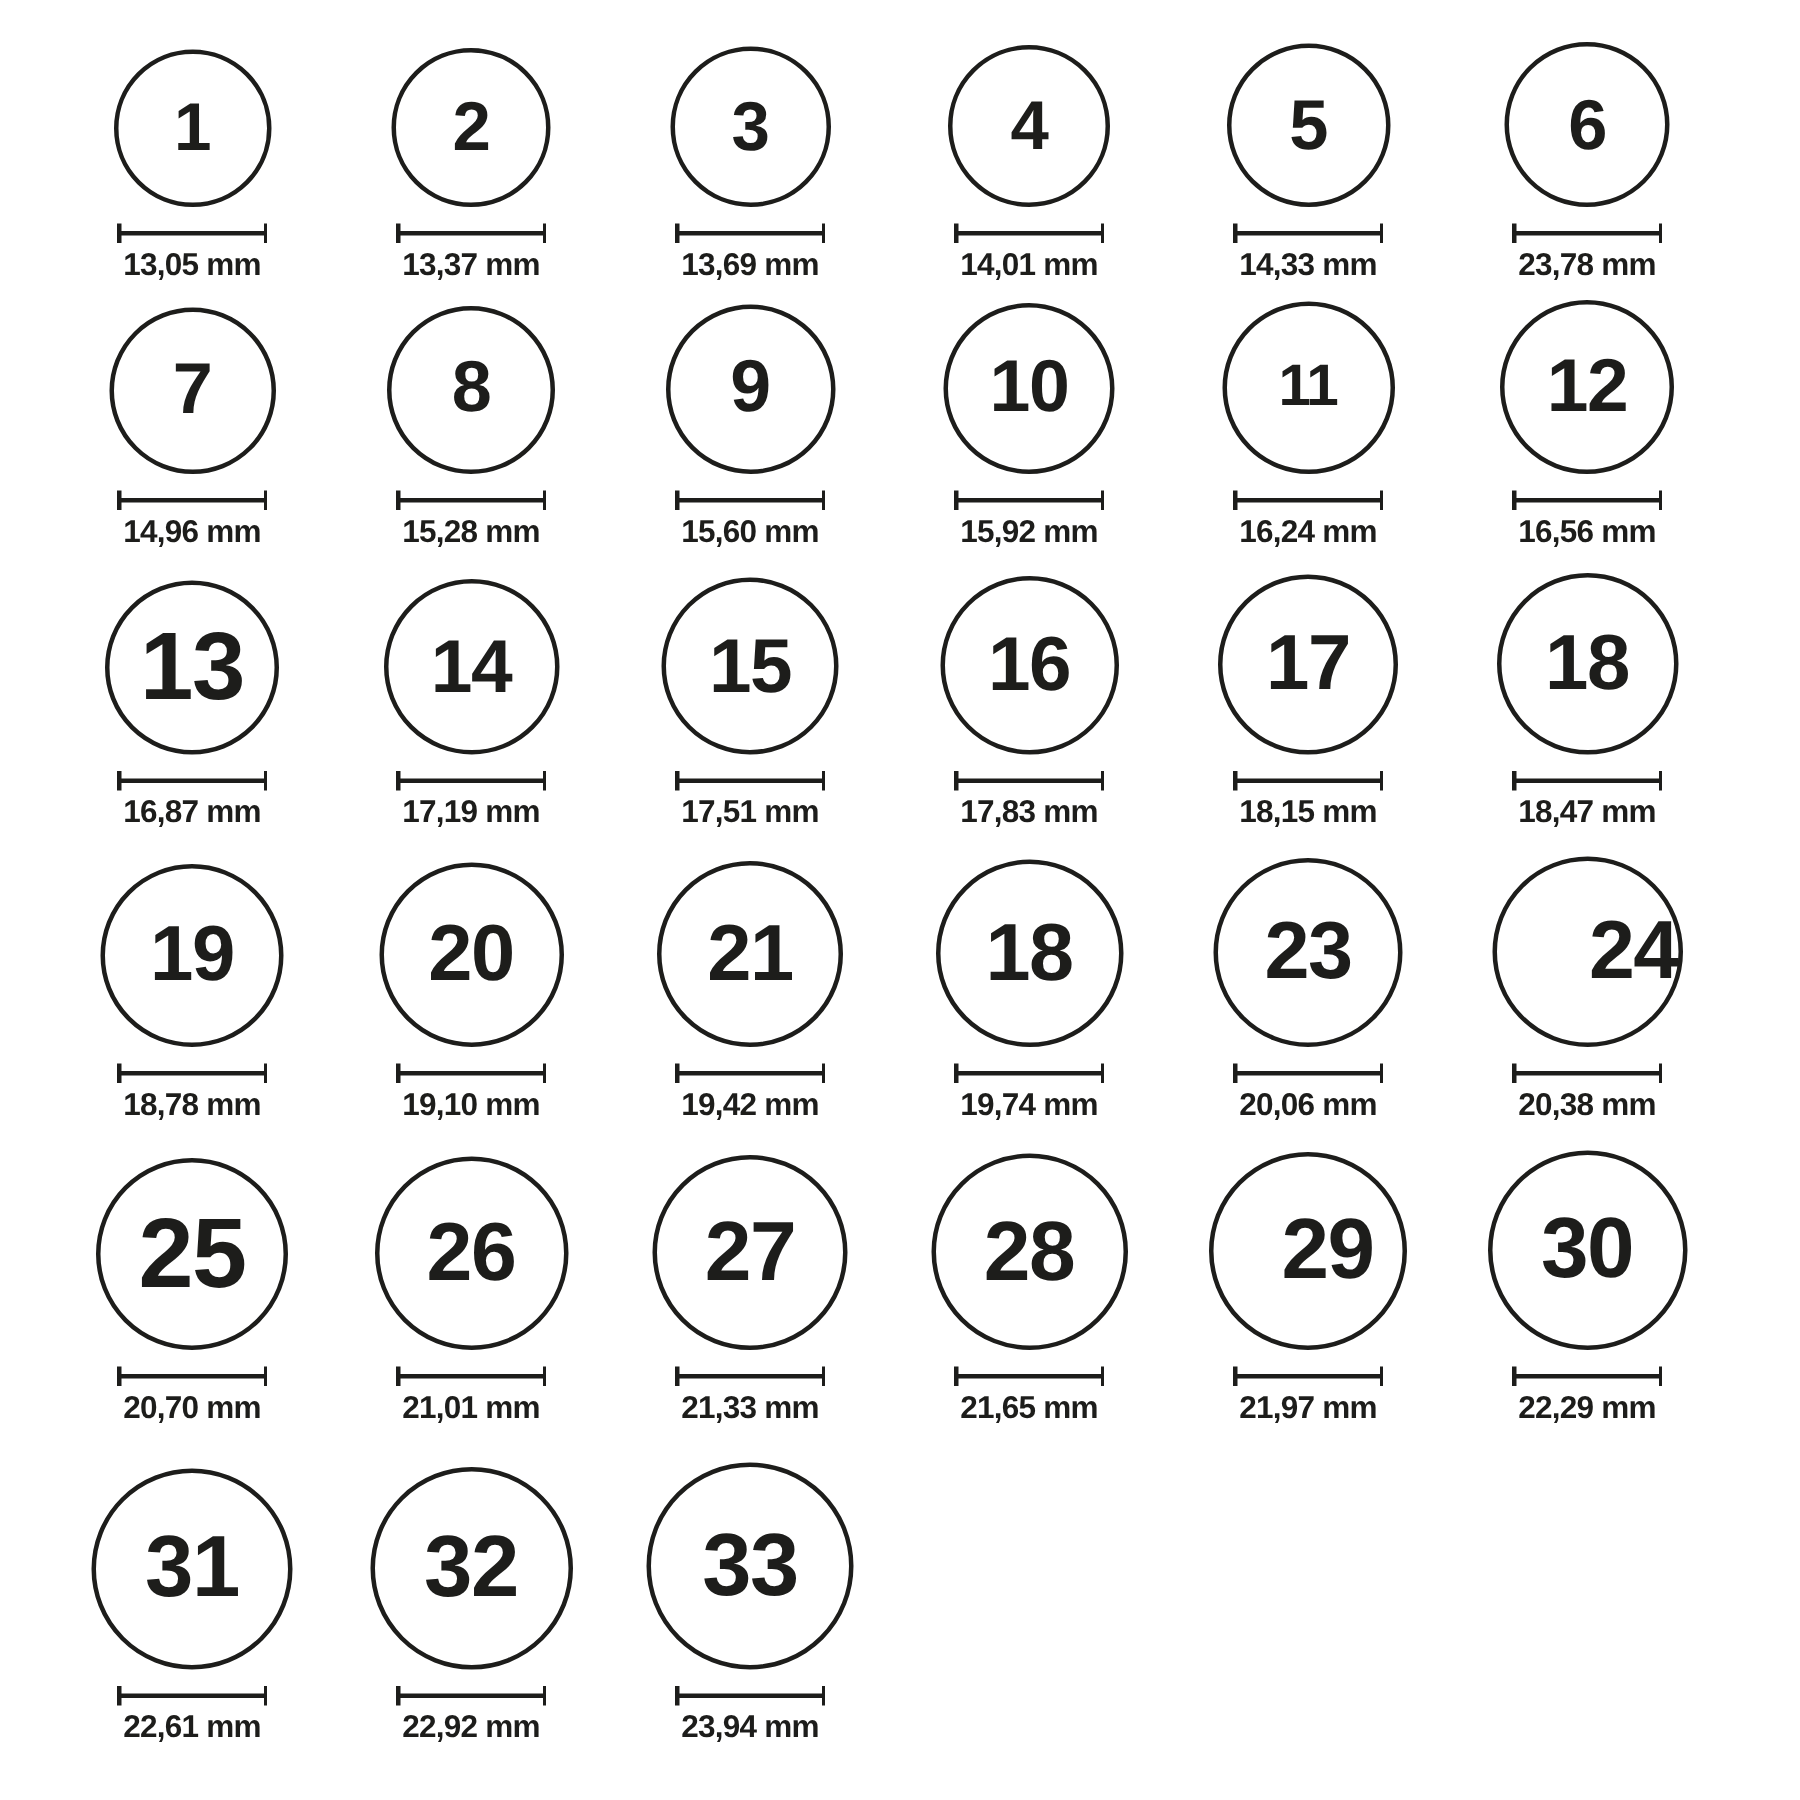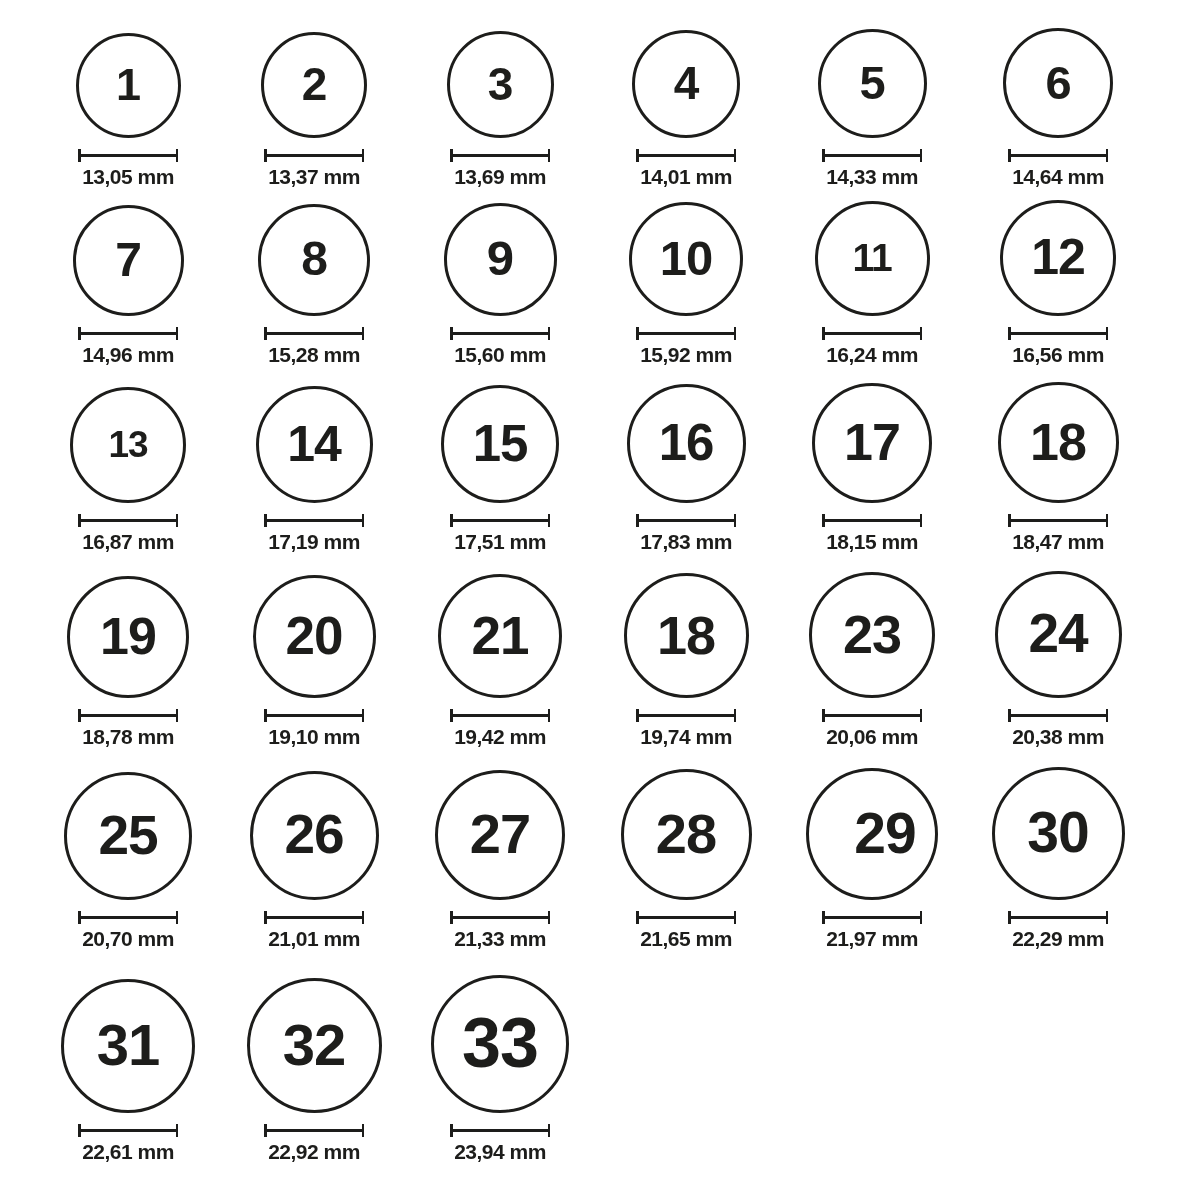--- a/index.html
+++ b/index.html
@@ -150,21 +150,21 @@
 
   <div class="cell">
     <div class="circle" style="width: 110px; height: 110px;">
       <span class="num" style="font-size: 47px;">6</span>
     </div>
     <div class="measure">
       <span class="tick left"></span>
       <span class="bar"></span>
       <span class="tick right"></span>
     </div>
-    <div class="label">14,64 mm</div>
+    <div class="label">23,78 mm</div>
   </div>
 </div>
     <div class="row row-1">
   <div class="cell">
     <div class="circle" style="width: 111px; height: 111px;">
       <span class="num" style="font-size: 48px;">7</span>
     </div>
     <div class="measure">
       <span class="tick left"></span>
       <span class="bar"></span>
@@ -229,21 +229,21 @@
       <span class="tick left"></span>
       <span class="bar"></span>
       <span class="tick right"></span>
     </div>
     <div class="label">16,56 mm</div>
   </div>
 </div>
     <div class="row row-2">
   <div class="cell">
     <div class="circle" style="width: 116px; height: 116px;">
-      <span class="num" style="font-size: 37px;">13</span>
+      <span class="num" style="font-size: 64px;">13</span>
     </div>
     <div class="measure">
       <span class="tick left"></span>
       <span class="bar"></span>
       <span class="tick right"></span>
     </div>
     <div class="label">16,87 mm</div>
   </div>
 
   <div class="cell">
@@ -361,35 +361,35 @@
     </div>
     <div class="measure">
       <span class="tick left"></span>
       <span class="bar"></span>
       <span class="tick right"></span>
     </div>
     <div class="label">20,06 mm</div>
   </div>
 
   <div class="cell">
-    <div class="circle" style="width: 127px; height: 127px;">
+    <div class="circle" style="width: 127px; height: 127px; justify-content: flex-end;">
       <span class="num" style="font-size: 55px;">24</span>
     </div>
     <div class="measure">
       <span class="tick left"></span>
       <span class="bar"></span>
       <span class="tick right"></span>
     </div>
     <div class="label">20,38 mm</div>
   </div>
 </div>
     <div class="row row-4">
   <div class="cell">
     <div class="circle" style="width: 128px; height: 128px;">
-      <span class="num" style="font-size: 55px;">25</span>
+      <span class="num" style="font-size: 66px;">25</span>
     </div>
     <div class="measure">
       <span class="tick left"></span>
       <span class="bar"></span>
       <span class="tick right"></span>
     </div>
     <div class="label">20,70 mm</div>
   </div>
 
   <div class="cell">
@@ -472,21 +472,21 @@
     <div class="measure">
       <span class="tick left"></span>
       <span class="bar"></span>
       <span class="tick right"></span>
     </div>
     <div class="label">22,92 mm</div>
   </div>
 
   <div class="cell">
     <div class="circle" style="width: 138px; height: 138px;">
-      <span class="num" style="font-size: 70px;">33</span>
+      <span class="num" style="font-size: 59px;">33</span>
     </div>
     <div class="measure">
       <span class="tick left"></span>
       <span class="bar"></span>
       <span class="tick right"></span>
     </div>
     <div class="label">23,94 mm</div>
   </div>
 </div>
   </div>

